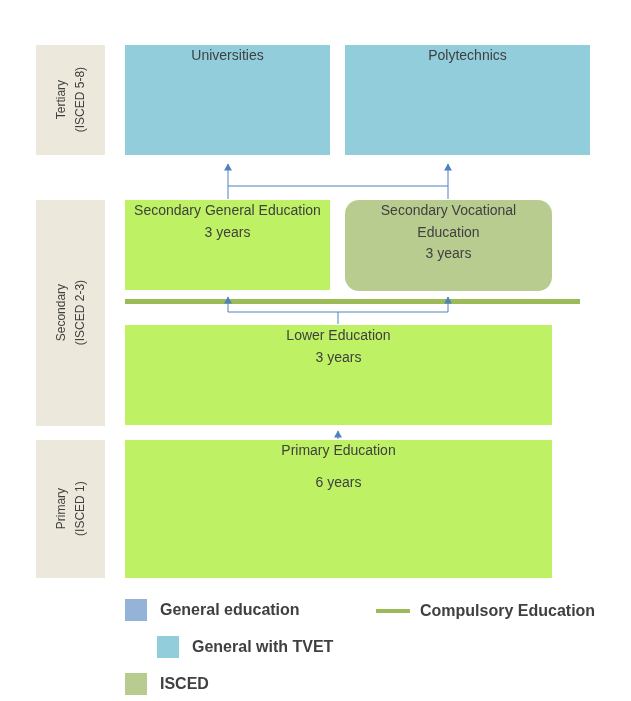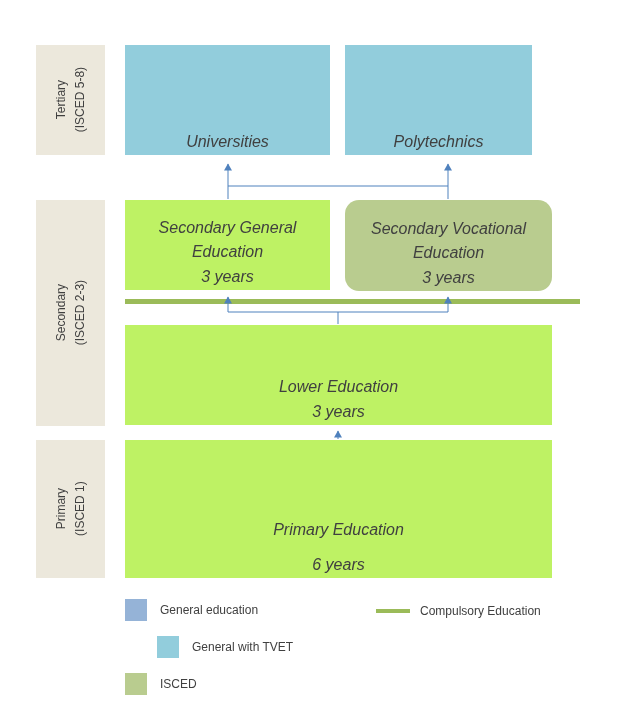--- a/index.html
+++ b/index.html
@@ -13,25 +13,24 @@
     width: 631px;
     height: 701px;
     background: #ffffff;
     overflow: hidden;
   }
   .box {
     position: absolute;
     display: flex;
     flex-direction: column;
     align-items: center;
-    justify-content: flex-end;
+    justify-content: flex-start;
     text-align: center;
-    font-size: 16px;
+    font-size: 14px;
     line-height: 1.55;
-    font-style: italic;
   }
   .blue  { background: #bef264; }
   .cyan  { background: #92cddc; }
   .green { background: #b9cc8f; }
   .stage {
     position: absolute;
     left: 36px;
     width: 69px;
     background: #ece8dc;
     display: flex;
@@ -56,22 +55,23 @@
   .overlay {
     position: absolute;
     left: 0; top: 0;
     pointer-events: none;
   }
   .narrow { max-width: 160px; }
   .legend-row {
     position: absolute;
     display: flex;
     align-items: center;
-    font-size: 12px;
+    font-size: 16px;
     height: 22px;
+    font-weight: bold;
   }
   .swatch {
     width: 22px; height: 22px;
     display: inline-block;
     margin-right: 13px;
     flex: none;
   }
   .line-swatch {
     width: 34px; height: 4px;
     background: #9bbb59;
@@ -101,21 +101,21 @@
   <div class="stage" style="top:440px; height:138px;">
     <div class="rot">
       <div>Primary</div>
       <div>(ISCED 1)</div>
     </div>
   </div>
 
   <div class="box cyan" style="left:125px; top:45px; width:205px; height:110px;">
     <div>Universities</div>
   </div>
-  <div class="box cyan" style="left:345px; top:45px; width:187px; height:110px;">
+  <div class="box cyan" style="left:345px; top:45px; width:245px; height:110px;">
     <div>Polytechnics</div>
   </div>
 
   <div class="box blue" style="left:125px; top:200px; width:205px; height:90px;">
     <div>Secondary General Education</div>
     <div>3 years</div>
   </div>
   <div class="box green" style="left:345px; top:200px; width:207px; height:91px;border-radius:14px;">
     <div class="narrow">Secondary Vocational Education</div>
     <div>3 years</div>

